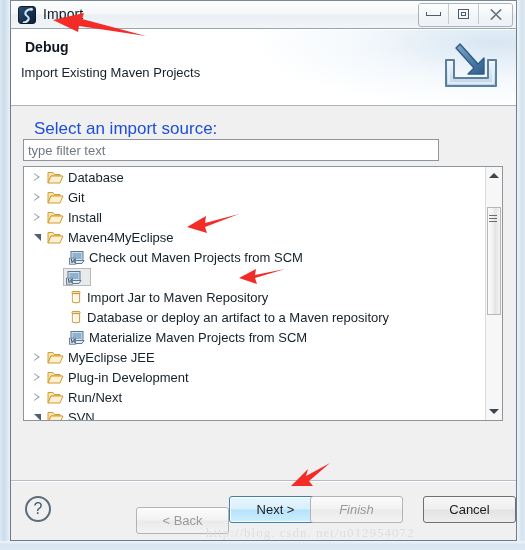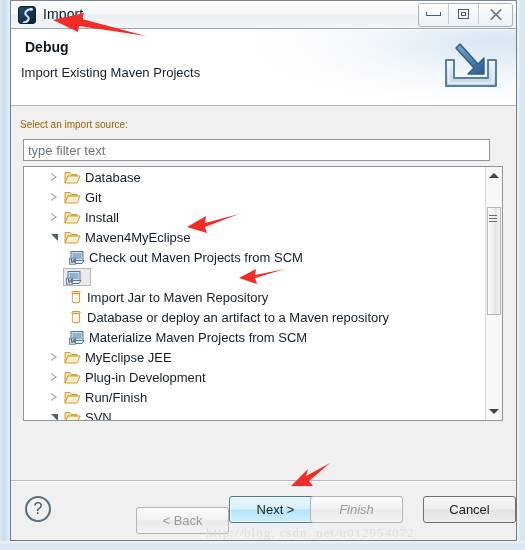--- a/index.html
+++ b/index.html
@@ -117,26 +117,26 @@
   
   #body {
     position: absolute;
     left: 11px; top: 106px;
     width: 505px; height: 375px;
     background: #f0f0f0;
     border-bottom: 1px solid #b4bdc5;
     box-sizing: border-box;
   }
   #source-label {
-    position: absolute; left: 9px; top: 13px;
-    font-size: 10px; color: #a16207;
+    position: absolute; left: 23px; top: 13px;
+    font-size: 17px; color: #1d4ed8;
   }
   #filter-input {
     position: absolute; left: 12px; top: 33px;
-    width: 467px; height: 22px;
+    width: 416px; height: 22px;
     border: 1px solid #8d969e;
     background: #ffffff;
     box-sizing: border-box;
     font-family: "Liberation Sans", sans-serif;
     font-size: 13px;
     color: #6f7880;
     padding: 0 4px;
     line-height: 20px;
     outline: none;
   }
@@ -158,21 +158,21 @@
   }
   .tnode {
     position: relative;
     height: 20px;
     display: flex;
     align-items: center;
     font-size: 13px;
     color: #14202a;
     white-space: nowrap;
   }
-  .tnode.depth0 { padding-left: 23px; }
+  .tnode.depth0 { padding-left: 6px; }
   .tnode.depth1 { padding-left: 42px; }
   .expander {
     width: 14px; height: 20px;
     display: flex; align-items: center; justify-content: center;
     flex: 0 0 14px;
   }
   .tri-closed-g {
     width: 7px; height: 9px;
     position: relative;
   }
@@ -522,21 +522,21 @@
             <span class="expander">
               <span class="tri-closed-g"></span>
             </span>
             <span class="selwrap">
               <span class="ticon">
                 <svg width="17" height="15" viewBox="0 0 17 15">
                   <path d="M1 2.5 L6 2.5 L7.5 4.5 L13 4.5 L13 6 L4 6 L1 13 Z" fill="#fbe2b4" stroke="#d39c2e" stroke-width="1"></path>
                   <path d="M4 6 L16 6 L13 13 L1 13 Z" fill="#fdf0d2" stroke="#d39c2e" stroke-width="1" stroke-linejoin="round"></path>
                 </svg>
               </span>
-              <span class="tlabel">Run/Finish</span>
+              <span class="tlabel">Run/Next</span>
             </span>
           </div>
           <div class="tnode depth0">
             <span class="expander">
               <span class="tri-open"></span>
             </span>
             <span class="selwrap">
               <span class="ticon">
                 <svg width="17" height="15" viewBox="0 0 17 15">
                   <path d="M1 2.5 L6 2.5 L7.5 4.5 L13 4.5 L13 6 L4 6 L1 13 Z" fill="#fbe2b4" stroke="#d39c2e" stroke-width="1"></path>

